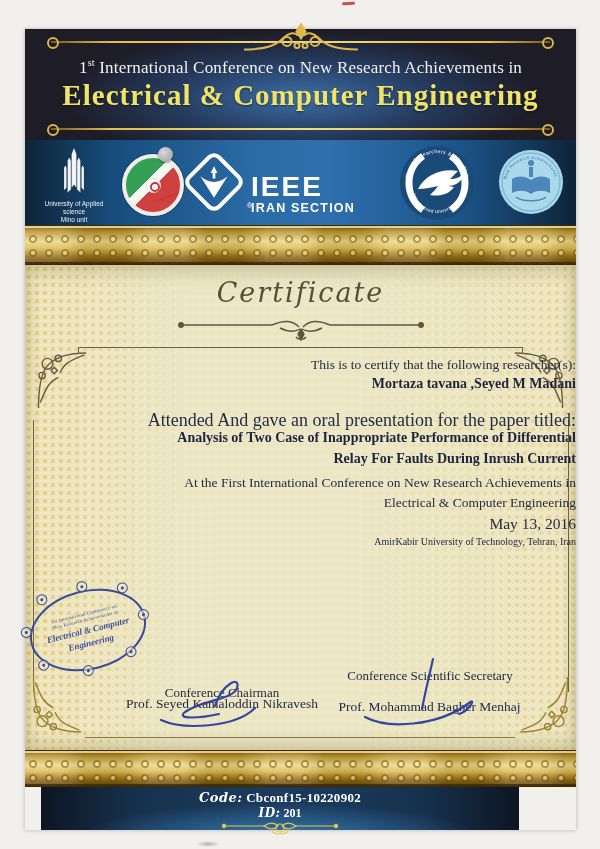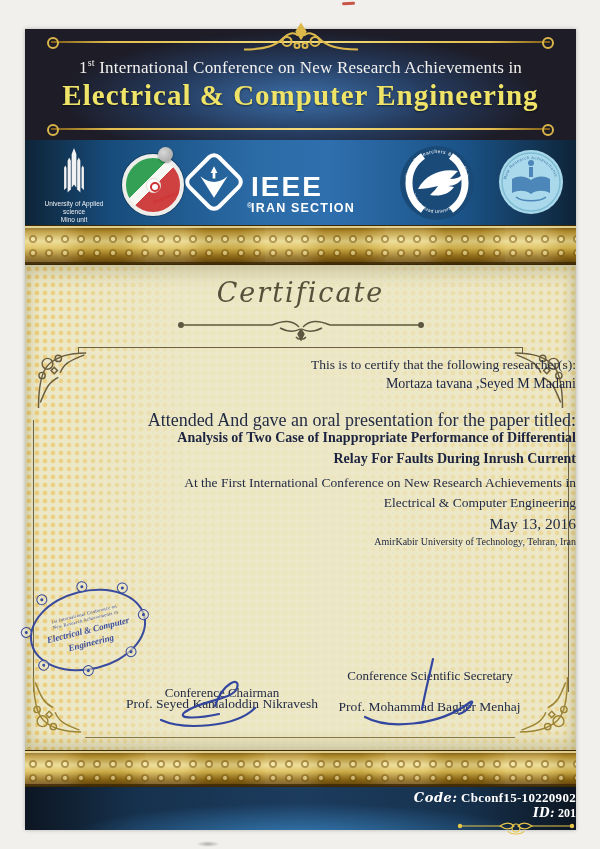--- a/index.html
+++ b/index.html
@@ -81,21 +81,21 @@
   .c-tl { left:9px; top:85px; color:#6a5e40; }
   .c-tr { left:488px; top:85px; color:#6a5e40; transform:scaleX(-1); }
   .c-bl { left:4px; top:410px; color:#9c8434; transform:scaleY(-1); }
   .c-br { left:493px; top:410px; color:#9c8434; transform:scale(-1,-1); }
 
   .script-title { position:absolute; top:12px; left:0; right:0; text-align:center; font-family:"DejaVu Serif","Liberation Serif",serif; font-style:italic; font-size:27px; letter-spacing:2px; color:#55503a; }
   .divider { position:absolute; top:52px; left:50%; transform:translateX(-50%); }
 
   .para { position:absolute; left:0; right:0; text-align:right; white-space:pre-line; }
   .p-intro { top:92px; font-size:13.5px; }
-  .p-names { top:111px; font-size:14px; font-weight:normal; color:#1b2340; }
+  .p-names { top:111px; font-size:14px; font-weight:bold; color:#1b2340; }
   .p-pres { top:145px; font-size:18px; }
   .p-title { top:162px; font-size:14px; font-weight:bold; line-height:21px; color:#1b2340; }
   .p-conf { top:208px; font-size:13.5px; line-height:20px; }
   .p-date { top:250px; font-size:15.5px;padding-left:21px; }
   .p-venue { top:261px; font-size:10px;margin-top:10px; }
 
   
   .stamp { position:absolute; left:4px; top:325px; width:118px; height:80px; transform:rotate(-14deg); opacity:.92; }
   .stamp-oval { position:absolute; inset:0; border:2.5px solid #2b3f9b; border-radius:50%; }
   .stamp-txt { position:absolute; inset:0; display:flex; flex-direction:column; align-items:center; justify-content:center; color:#2b3f9b; text-align:center; }
@@ -109,21 +109,21 @@
   .sig-name { position:absolute; font-size:13.5px; }
   .st-l { top:420px; left:97px; width:200px; text-align:center; }
   .sn-l { top:431px; left:72px; width:250px; text-align:center; }
   .st-r { top:403px; left:305px; width:200px; text-align:center; }
   .sn-r { top:434px; left:292px; width:225px; text-align:center; }
   .sig-svg { position:absolute; pointer-events:none; }
   .sig-svg.left { left:118px; top:405px; }
   .sig-svg.right { left:328px; top:392px; }
 
   
-  .footer { position:absolute; left:0; top:758px; width:551px; height:43px; text-align:right; color:#fff;
+  .footer { position:absolute; left:16px; top:758px; width:478px; height:43px; text-align:center; color:#fff;
     background: radial-gradient(ellipse 68% 130% at 50% 118%, rgba(54,126,184,.95) 0%, rgba(54,126,184,0) 62%),
                 linear-gradient(90deg,#0d1622 0%,#16314d 20%,#1c3c5e 50%,#16314d 80%,#0d1622 100%); }
   .f-code { margin-top:3px; font-size:13px; font-weight:bold; letter-spacing:.3px; }
   .f-id { font-size:12px; font-weight:bold; }
   .script-lbl { font-style:italic; font-family:"DejaVu Serif",serif; letter-spacing:.5px; }
   .f-flourish { margin-top:0px; }
 </style>
 </head>
 <body>
 

